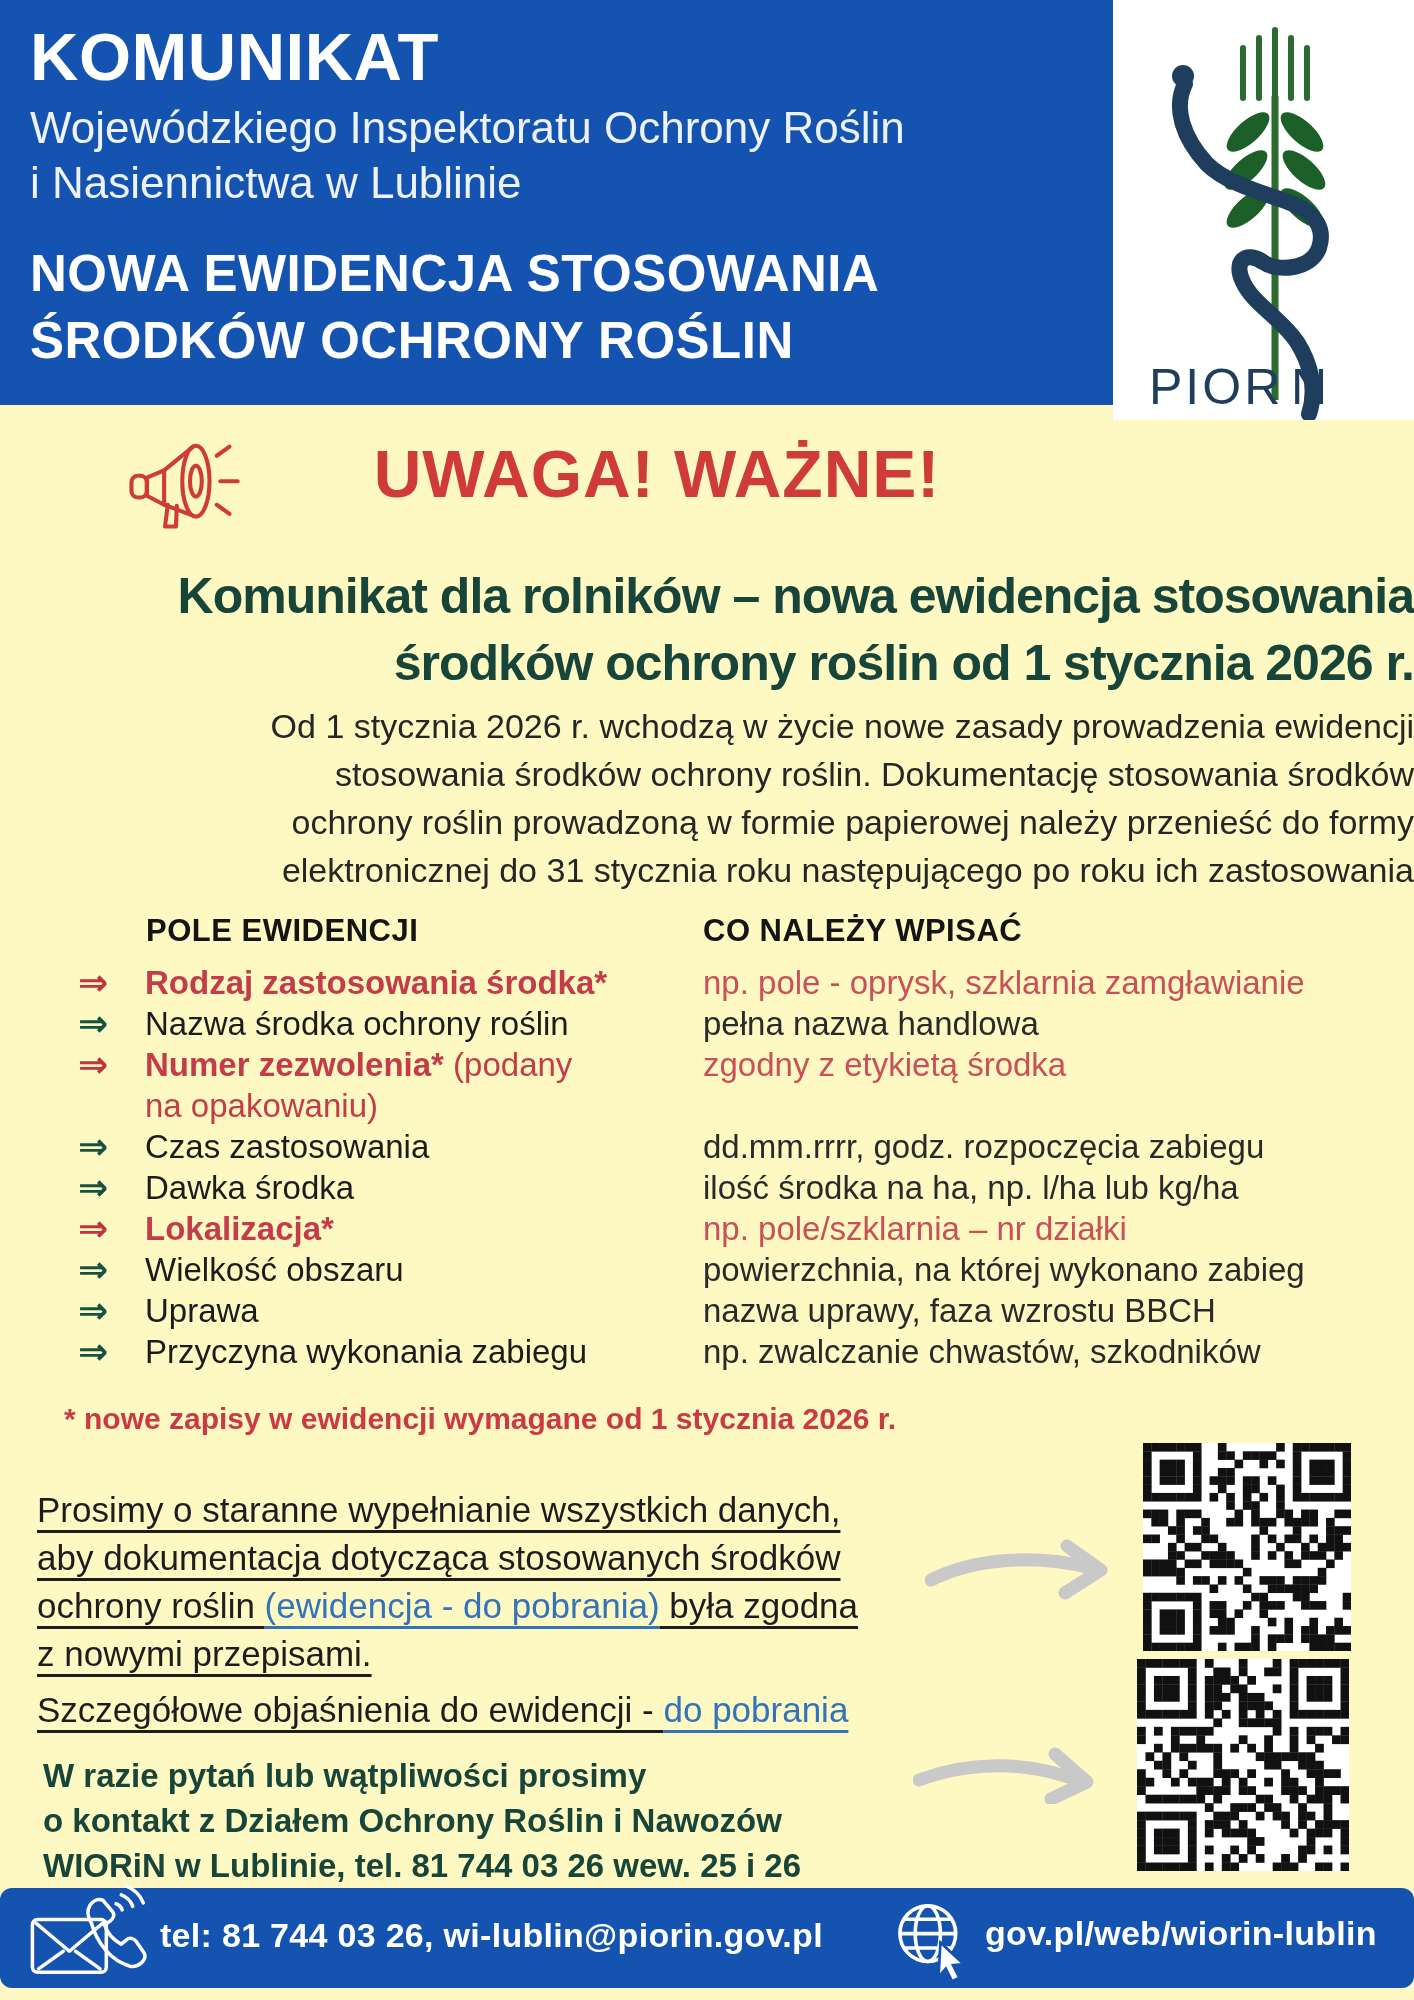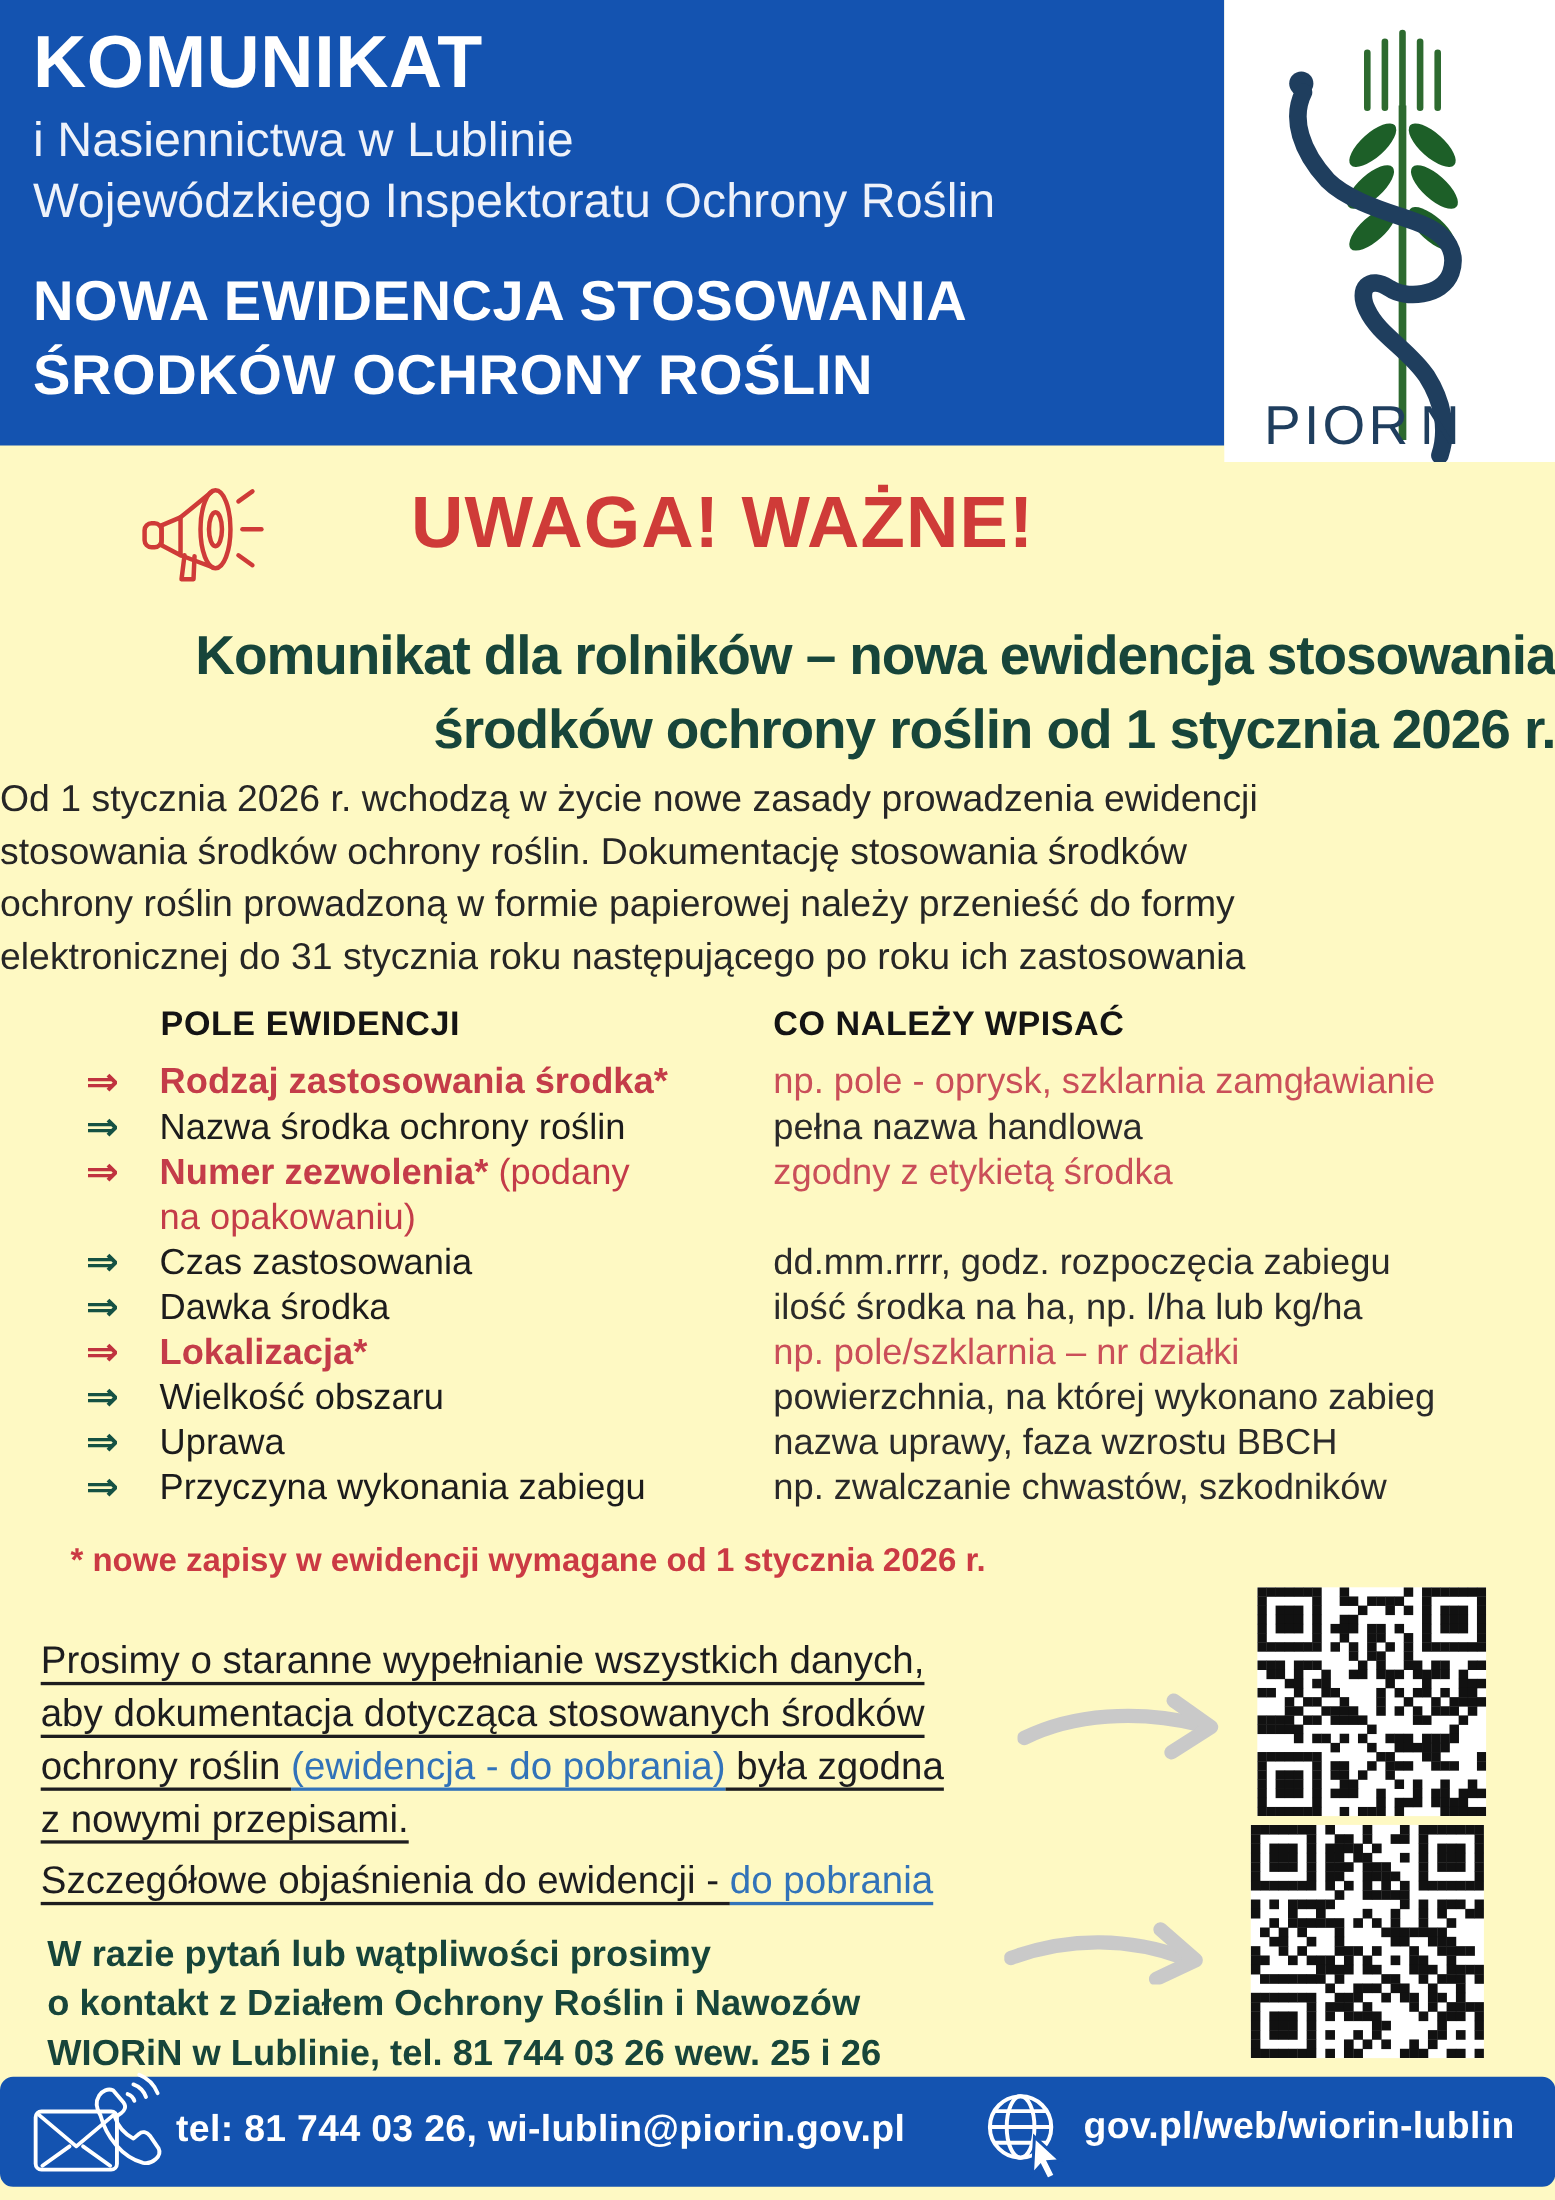--- a/index.html
+++ b/index.html
@@ -21,21 +21,21 @@
   .hdr-sub{position:absolute;left:30px;top:100px;font-size:44px;font-weight:400;line-height:55px;color:#eef2fa;}
   .hdr-banner{position:absolute;left:30px;top:240px;font-size:51px;font-weight:700;line-height:67px;letter-spacing:0.5px;}
   .logo-box{position:absolute;left:1113px;top:0;width:301px;height:420px;background:#fff;padding-left:12px;}
   
   .alert-row{position:absolute;left:0;top:430px;width:1314px;height:110px;}
   .megaphone{position:absolute;left:126px;top:2px;}
   .uwaga{position:absolute;left:0;right:0;top:6px;text-align:center;font-size:66px;font-weight:700;letter-spacing:1px;color:var(--alert-red);}
   
   .g-head{position:absolute;left:0;top:563px;width:1414px;text-align:right;font-size:50px;font-weight:700;line-height:67px;letter-spacing:-1px;color:var(--dark-green);}
   
-  .body-par{position:absolute;left:0;top:702px;width:1414px;text-align:left;font-size:34px;line-height:48px;color:#262626;}
+  .body-par{position:absolute;left:0;top:702px;width:1414px;text-align:right;font-size:34px;line-height:48px;color:#262626;}
   
   .th{position:absolute;top:913px;font-size:31px;font-weight:700;letter-spacing:0.5px;color:#141414;}
   .th1{left:146px;} .th2{left:703px;}
   .table-rows{position:absolute;left:78px;top:962px;display:grid;grid-template-columns:625px 660px;font-size:33px;line-height:41px;}
   .trow{display:contents;}
   .lcell{display:flex;align-items:flex-start;}
   .arr{flex:0 0 67px;width:67px;font-size:36px;font-weight:700;line-height:41px;}
   .trow.green .arr{color:var(--arrow-green);}
   .trow.red .arr{color:#c0333f;}
   .trow.green .lb{color:#1c1c1c;font-weight:400;}
@@ -70,22 +70,22 @@
 </style>
 </head>
 <body>
 
 <div id="poster">
 
   <header>
     <div class="hdr-blue">
       <div class="komunikat">KOMUNIKAT</div>
       <div class="hdr-sub">
+        <div>Wojewódzkiego Inspektoratu Ochrony Roślin</div>
         <div>i Nasiennictwa w Lublinie</div>
-        <div>Wojewódzkiego Inspektoratu Ochrony Roślin</div>
       </div>
       <div class="hdr-banner">
         <div>NOWA EWIDENCJA STOSOWANIA</div>
         <div>ŚRODKÓW OCHRONY ROŚLIN</div>
       </div>
     </div>
     <div class="logo-box">
       <svg width="301" height="420" viewBox="0 0 301 420">
 
         <g stroke="var(--logo-green)" stroke-width="6" stroke-linecap="round">

